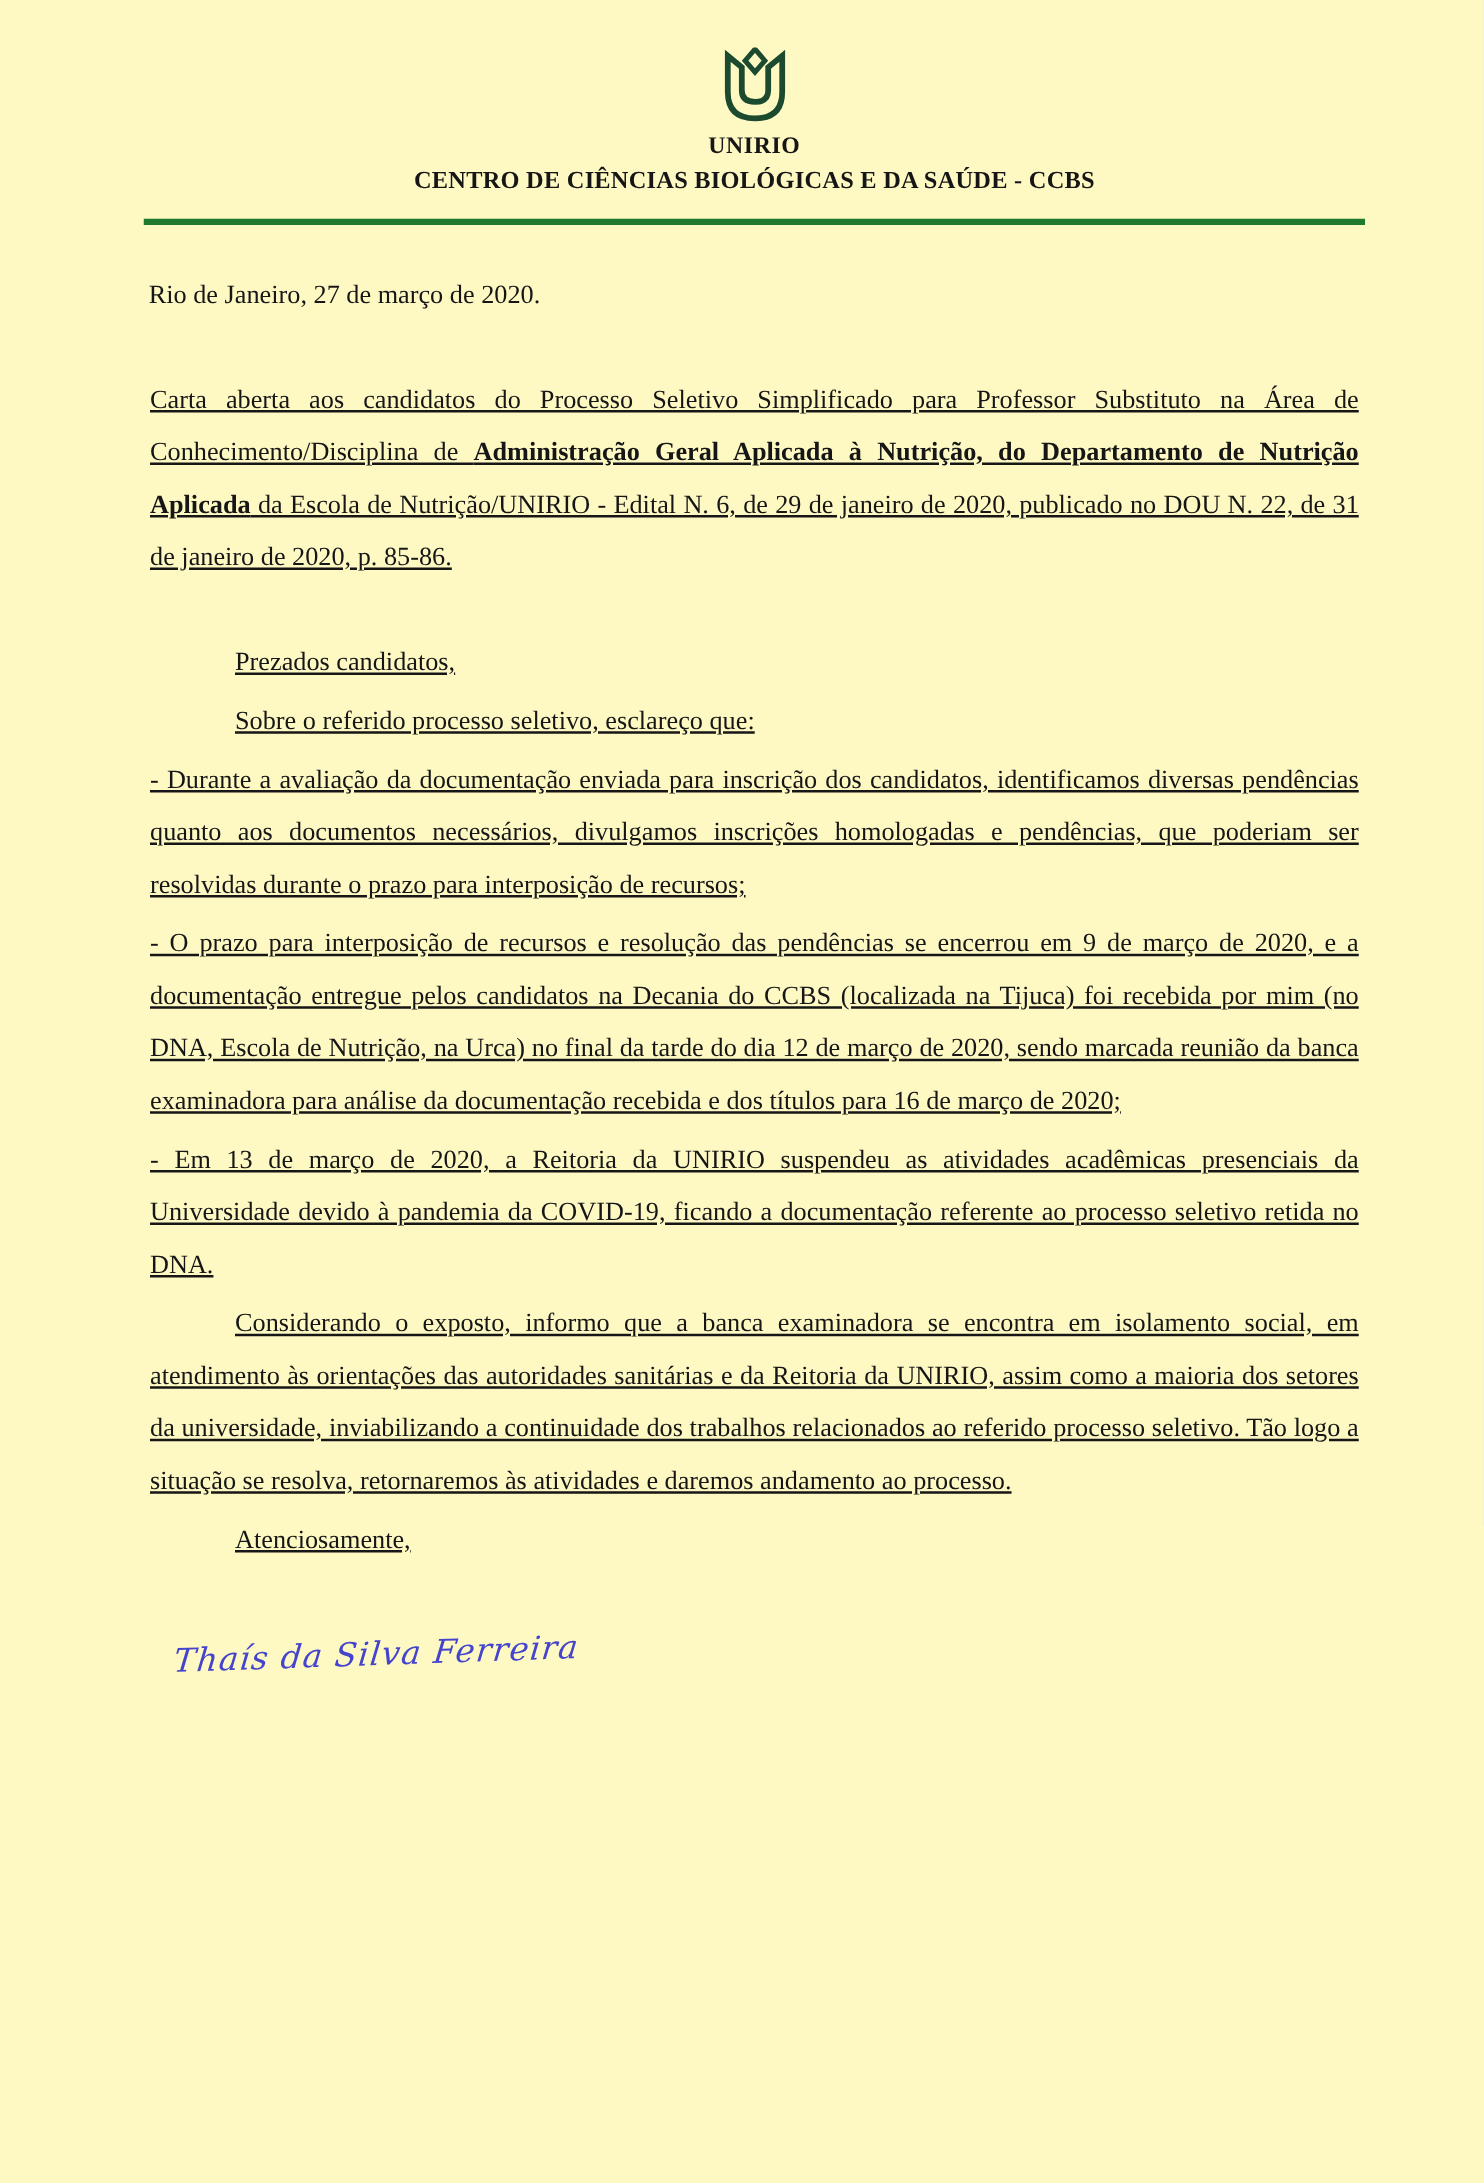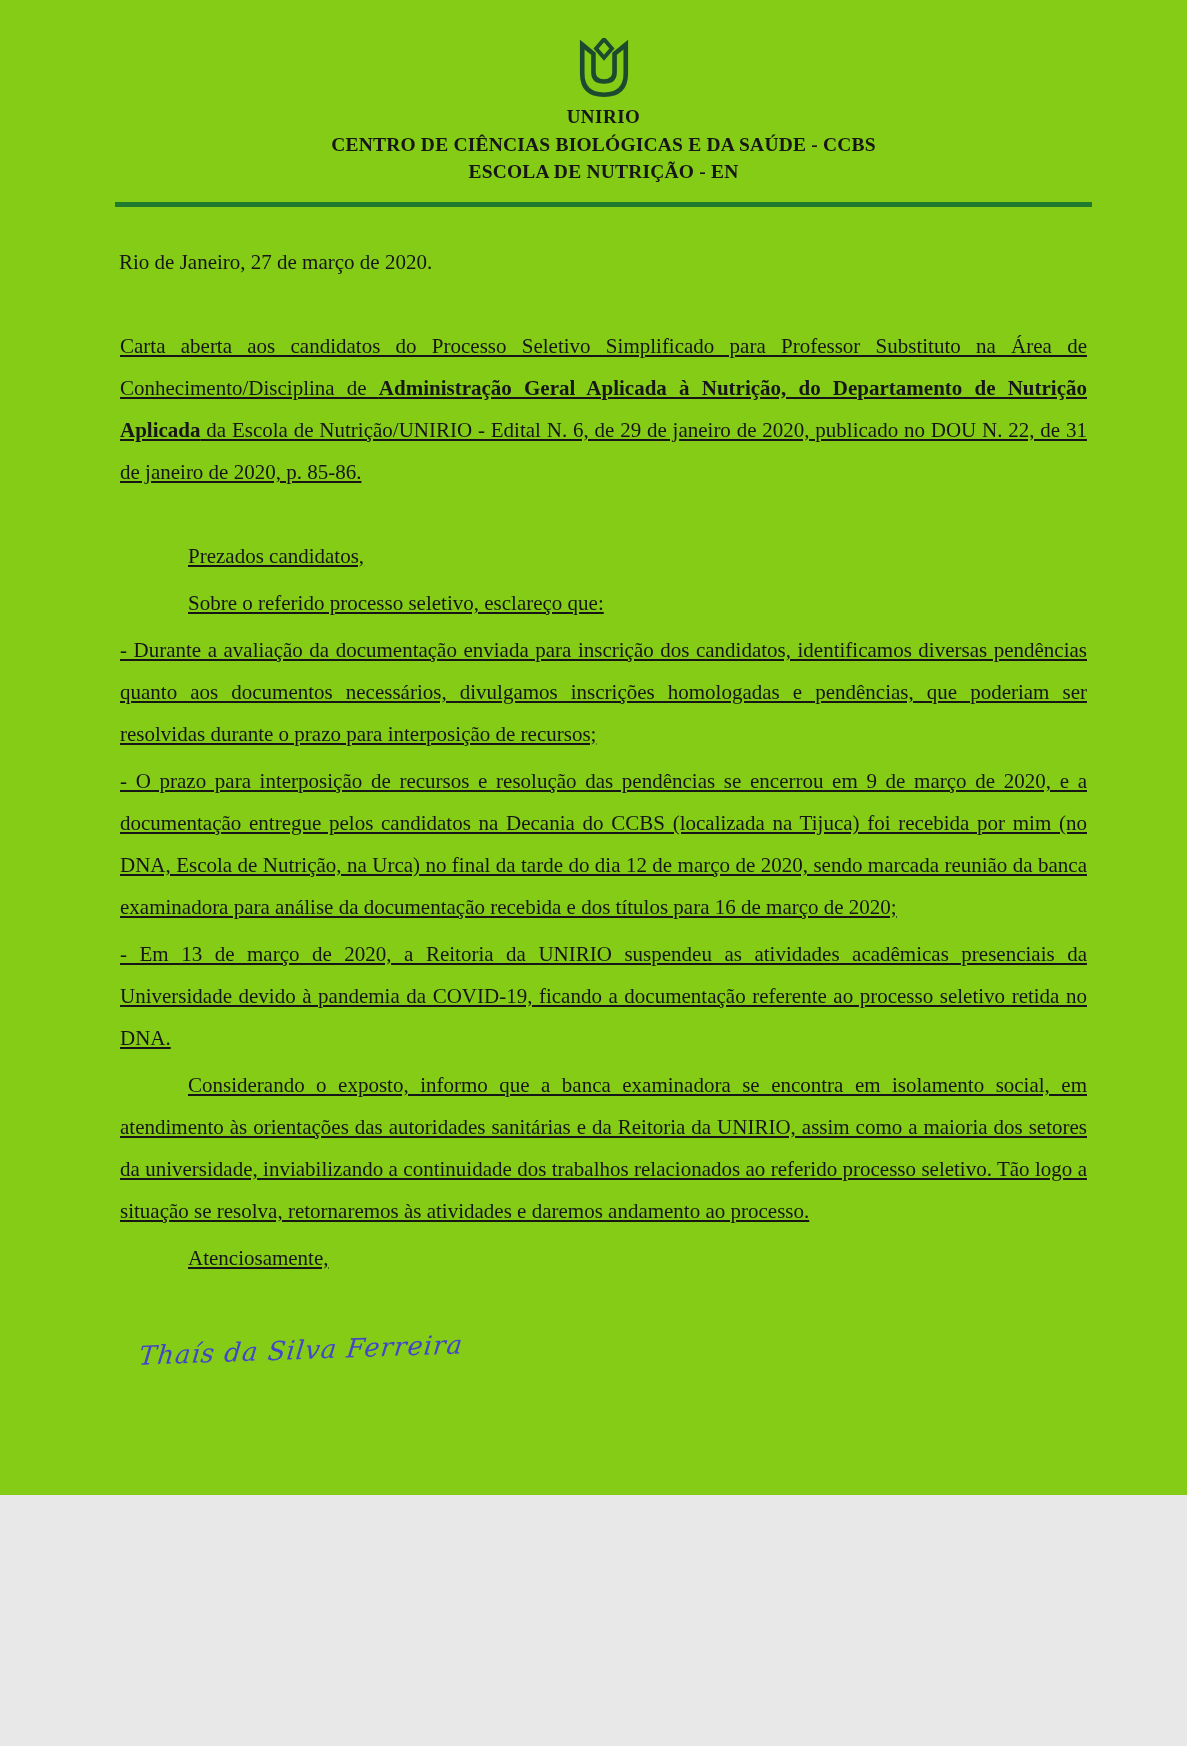--- a/index.html
+++ b/index.html
@@ -1,20 +1,20 @@
 <!DOCTYPE html>
 <html lang="pt-br"><head>
 <meta charset="utf-8">
 <style>
   html, body { margin: 0; padding: 0; background: #e8e8e8; }
   .page {
     width: 1187px;
-    height: 1495px;
+    height: 1746px;
     margin: 0 auto;
-    background: #84cc16;
+    background: #fef9c3;
     box-sizing: border-box;
     padding: 38px 95px 0 115px;
     font-family: "Liberation Serif", serif;
     color: #161616;
     overflow: hidden;
     position: relative;
   }
   
   .letterhead { text-align: center; }
   .logo-wrap { display: flex; justify-content: center; margin-bottom: 6px; }
@@ -70,21 +70,20 @@
         <svg width="66" height="62" viewBox="0 0 100 94" aria-hidden="true">
           <g fill="none" stroke="#1b4a2e" stroke-width="7" stroke-linejoin="miter">
             <path d="M17 10 L34 24 L34 52 Q34 66 50 66 Q66 66 66 52 L66 24 L83 10 L83 54 Q83 86 50 86 Q17 86 17 54 Z"></path>
             <path d="M50 2 L62 16 L50 30 L38 16 Z" stroke-width="6"></path>
           </g>
         </svg>
       </span>
     </div>
     <div class="org-short">UNIRIO</div>
     <p class="org-line">CENTRO DE CIÊNCIAS BIOLÓGICAS E DA SAÚDE - CCBS</p>
-    <p class="org-line">ESCOLA DE NUTRIÇÃO - EN</p>
   </div>
 
   <hr class="rule" style="background: rgb(31, 122, 45);">
 
   <div class="letter-body">
     <p class="date-line">Rio de Janeiro, 27 de março de 2020.</p>
     <div id="paragraphs">
         <p class="para justify gap-after"><span>Carta aberta aos candidatos do Processo Seletivo Simplificado para Professor Substituto na Área de Conhecimento/Disciplina de </span><span class="bold">Administração Geral Aplicada à Nutrição, do Departamento de Nutrição Aplicada</span><span> da Escola de Nutrição/UNIRIO - Edital N. 6, de 29 de janeiro de 2020, publicado no DOU N. 22, de 31 de janeiro de 2020, p. 85-86.</span></p>
         <p class="para indent"><span>Prezados candidatos,</span></p>
         <p class="para indent"><span>Sobre o referido processo seletivo, esclareço que:</span></p>

